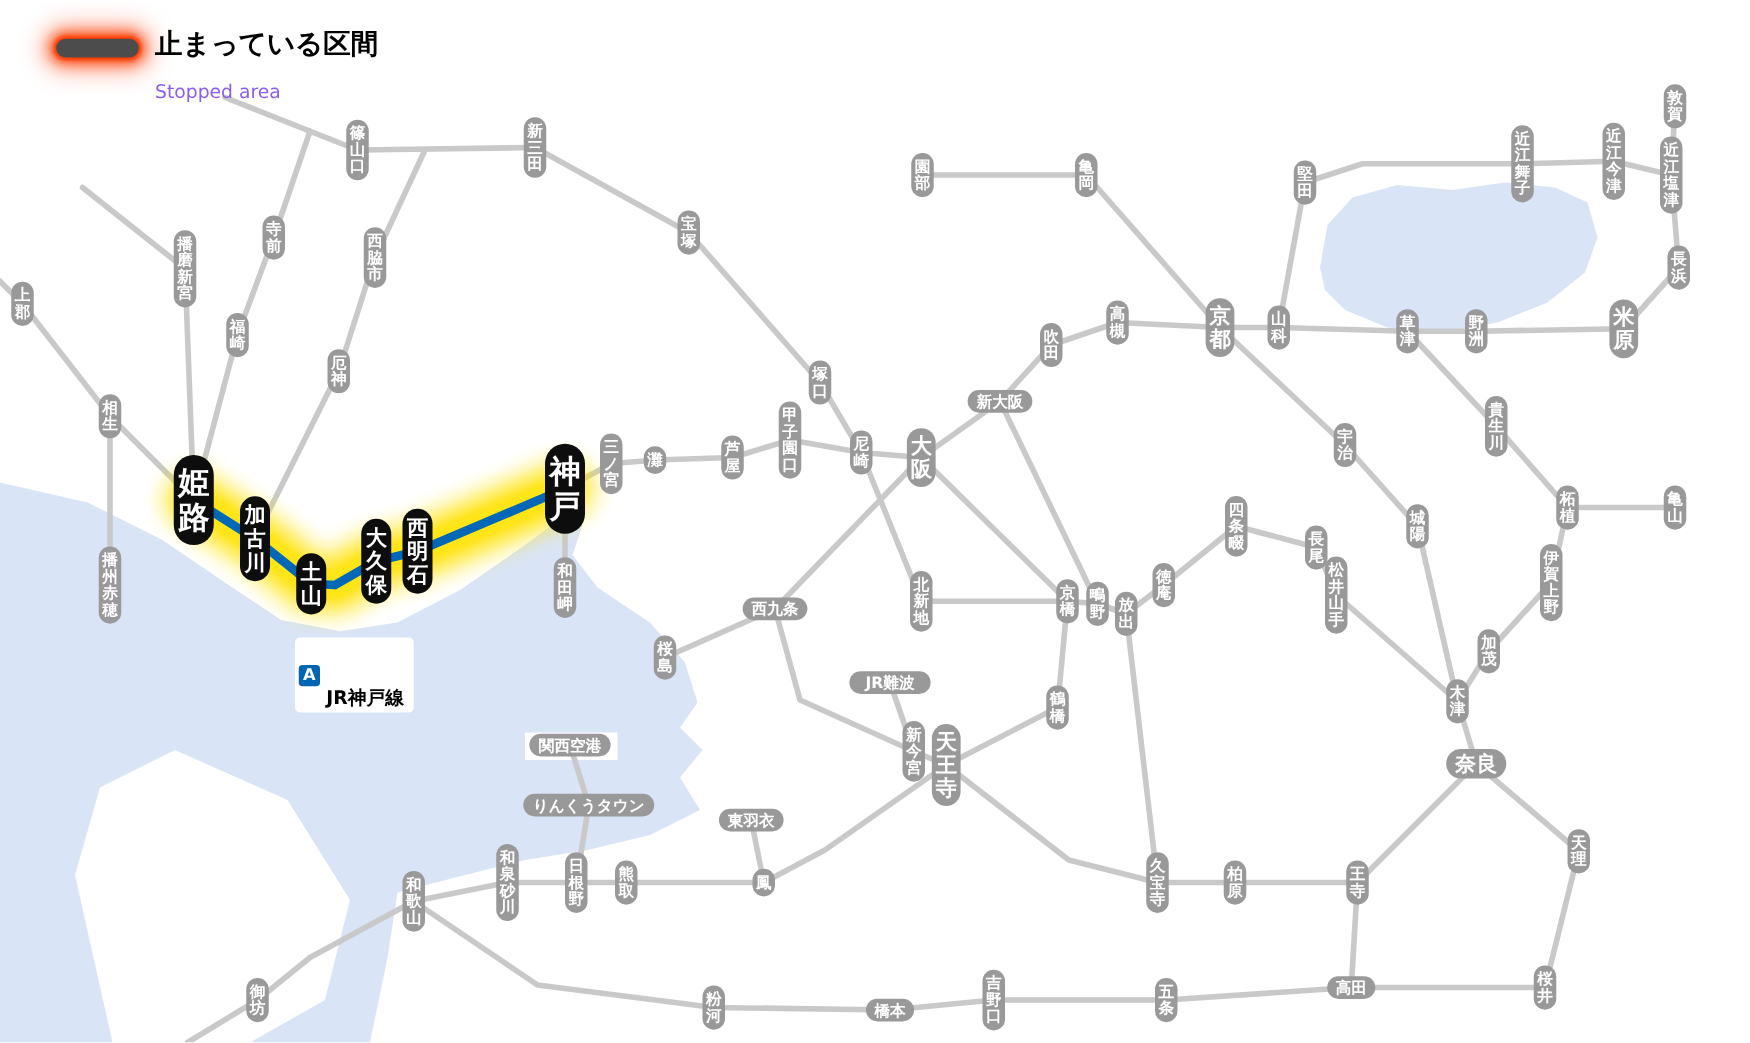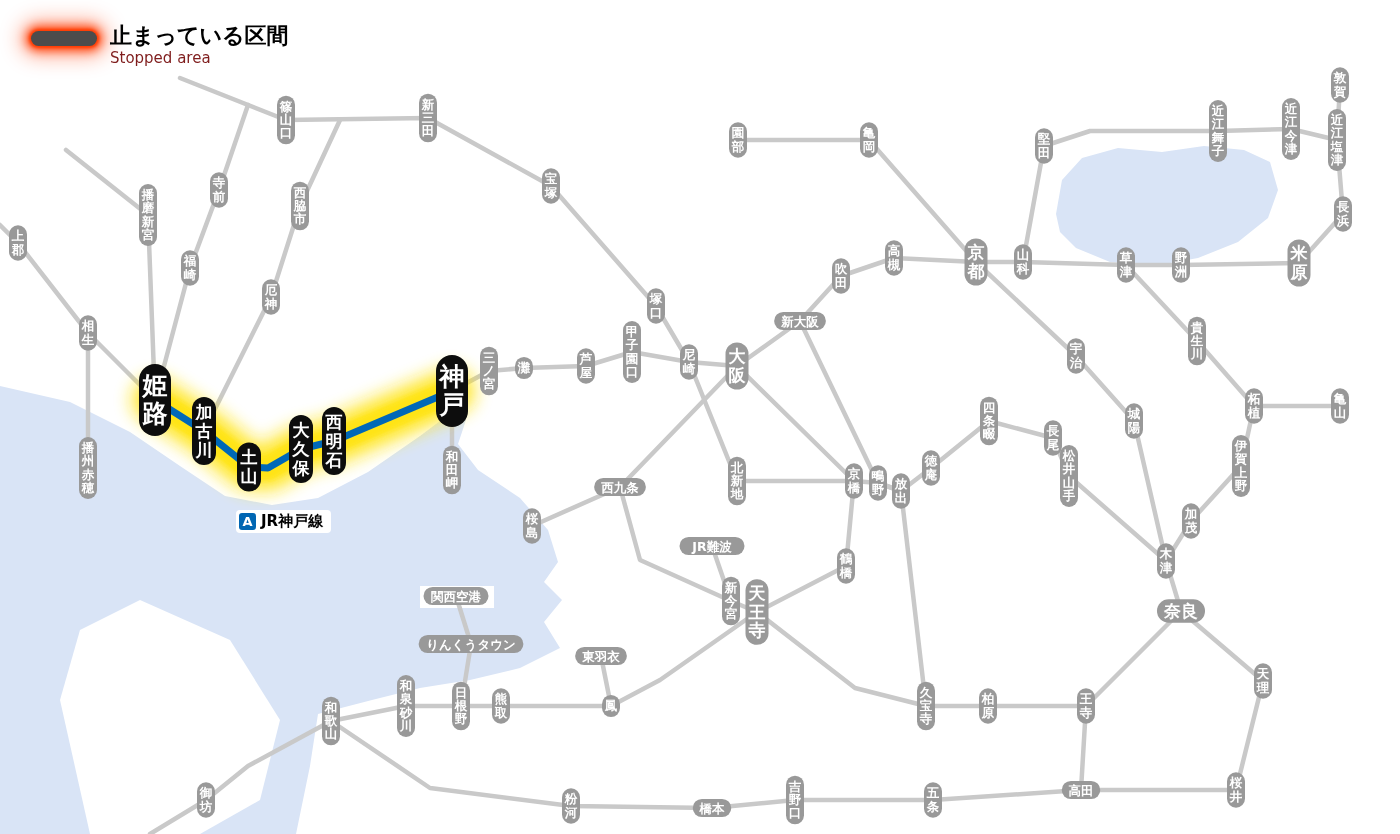--- a/index.html
+++ b/index.html
@@ -4,43 +4,43 @@
 <style>
   html,body{margin:0;padding:0;background:#ffffff;}
   .stage{
     position:relative;width:1400px;height:834px;overflow:hidden;background:#fff;
     font-family:"DejaVu Sans","Liberation Sans",sans-serif;
   }
   #map-svg{position:absolute;left:0;top:0;width:1400px;height:834px;}
   #map-svg text{font-family:"DejaVu Sans","Liberation Sans",sans-serif;font-weight:bold;fill:#fff;}
 
   
-  .legend{position:absolute;left:31px;top:24px;display:flex;column-gap:68px;align-items:flex-end;}
+  .legend{position:absolute;left:45px;top:24px;display:flex;column-gap:68px;align-items:flex-end;}
   .legend-item{display:flex;align-items:flex-start;gap:13px;}
   .sample-bar{width:66px;height:15px;border-radius:8px;background:#4c4c4c;margin-top:7px;flex:0 0 auto;}
   .sample-bar.stopped{
     box-shadow:0 0 3px 2px #ff3b00,0 0 10px 5px rgba(255,59,0,.85),0 0 20px 11px rgba(255,59,0,.40);
   }
   .sample-bar.delayed{
     box-shadow:0 0 3px 2px #ffe100,0 0 10px 5px rgba(255,225,0,.9),0 0 20px 11px rgba(255,225,0,.5);
   }
   .legend-text .ja{font-size:22px;font-weight:bold;color:#000;line-height:1.1;}
   .legend-text .ja .suffix{font-size:14px;}
-  .legend-text .en{font-size:15px;color:#7f1d1d;margin-top:1px;}
+  .legend-text .en{font-size:15px;color:#8b5cf6;margin-top:16px;}
 
   
   .route-label{
     position:absolute;left:236px;top:510px;display:flex;align-items:center;gap:5px;
     background:#fff;border-radius:4px;padding:2px 8px 2px 3px;
   }
   .route-label .badge{
     display:inline-block;width:17px;height:17px;border-radius:3px;background:#0066b3;
     color:#fff;font-size:13px;font-weight:bold;line-height:17px;text-align:center;
   }
-  .route-label .route-name{font-size:15px;font-weight:bold;color:#000;}
+  .route-label .route-name{font-size:15px;font-weight:bold;color:#000;margin-top:37px;}
 </style>
 </head>
 <body>
 
 <div class="stage">
 
   <svg id="map-svg" xmlns="http://www.w3.org/2000/svg" viewBox="0 0 1400 834">
       <defs>
         <filter id="glow-big" x="-60%" y="-60%" width="220%" height="220%">
           <feGaussianBlur stdDeviation="9"></feGaussianBlur>

